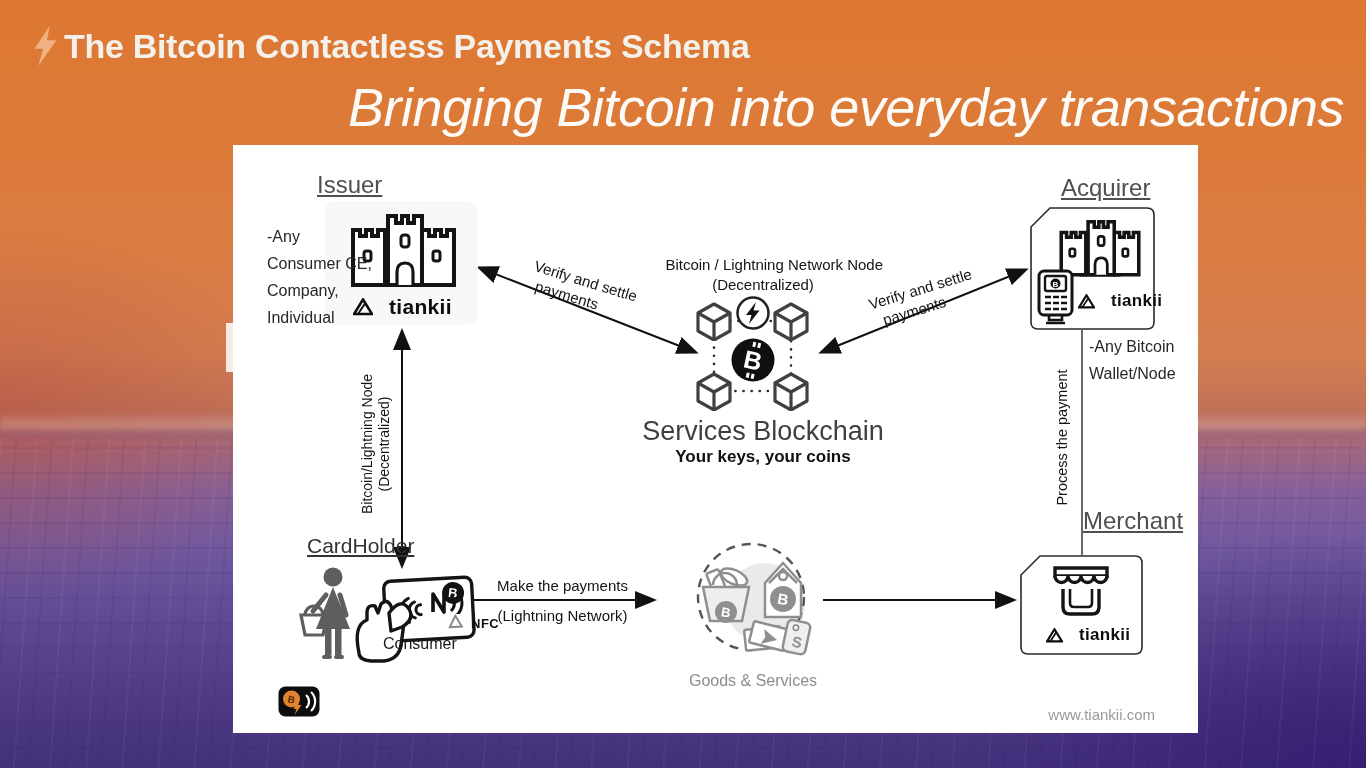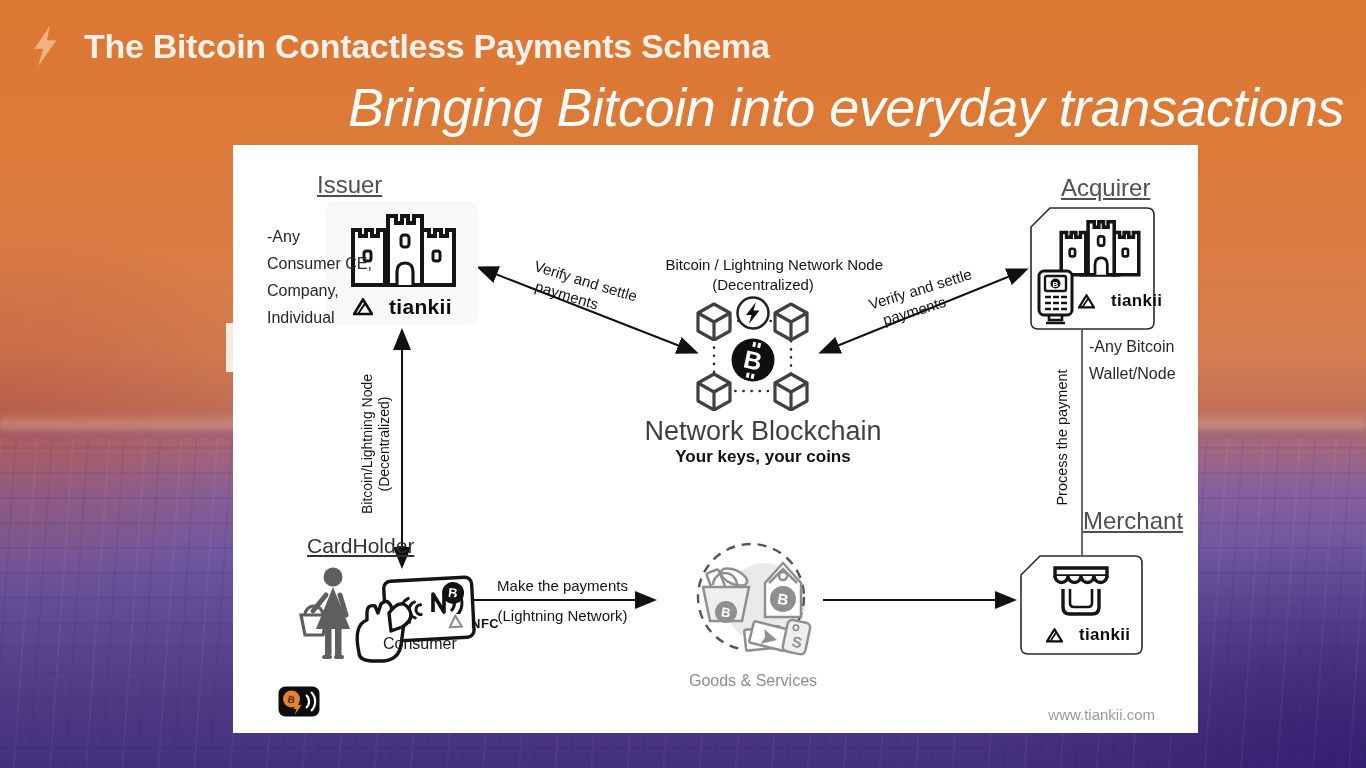--- a/index.html
+++ b/index.html
@@ -13,21 +13,21 @@
       radial-gradient(ellipse 430px 270px at 0% 54%, rgba(178,77,62,.5), transparent 70%),
       radial-gradient(ellipse 560px 330px at 100% 100%, rgba(44,22,108,.65), transparent 72%);}
   .bg::after{content:'';position:absolute;left:0;right:0;top:412px;height:30px;
       background:linear-gradient(180deg,transparent,rgba(238,196,168,.35) 45%,rgba(120,90,140,.28) 72%,transparent);
       filter:blur(2px);}
   .bg-waves{position:absolute;left:0;right:0;top:438px;bottom:0;opacity:.75;background:
       repeating-linear-gradient(94deg, rgba(255,255,255,.05) 0 2px, transparent 2px 15px,
         rgba(30,20,70,.09) 15px 17px, transparent 17px 36px),
       repeating-linear-gradient(180deg, transparent 0 9px, rgba(40,25,90,.10) 9px 11px, transparent 11px 25px);}
   
-  .title-row{position:absolute;left:26px;top:24px;display:flex;align-items:center;gap:20px;}
+  .title-row{position:absolute;left:26px;top:24px;display:flex;align-items:center;gap:0;}
   .slide-title{color:#F4F0EA;font-size:34px;font-weight:bold;letter-spacing:-.3px;}
   .slide-subtitle{position:absolute;right:22px;top:76px;color:#FCFBF8;font-size:54px;
       font-style:italic;font-weight:400;letter-spacing:-.5px;white-space:nowrap;}
   
   .panel{position:absolute;left:233px;top:145px;width:965px;height:588px;background:#fff;}
   .notch{position:absolute;left:226px;top:323px;width:8px;height:49px;background:#fff;opacity:.85;}
   .abs{position:absolute;}
   .actor-label{position:absolute;color:#4f4f4f;font-size:24px;white-space:nowrap;text-decoration:underline;}
   .note{position:absolute;color:#272727;font-size:16px;line-height:27px;white-space:nowrap;}
   .edge-label{position:absolute;color:#141414;font-size:15px;line-height:19px;white-space:nowrap;}
@@ -157,21 +157,21 @@
     <svg class="abs" style="left:497px;top:192px" width="46" height="46" viewBox="0 0 46 46">
       <circle cx="23" cy="23" r="21.5" fill="#0f0f0f"></circle>
       <g transform="rotate(12 23 23)" fill="#fff">
         <text x="23" y="32" text-anchor="middle" font-family="Liberation Sans, sans-serif" font-weight="bold" font-size="25">B</text>
         <rect x="19.5" y="5" width="3" height="5"></rect>
           <rect x="24.5" y="5" width="3" height="5"></rect>
         <rect x="19.5" y="36.5" width="3" height="5"></rect>
           <rect x="24.5" y="36.5" width="3" height="5"></rect>
       </g>
     </svg>
-    <div class="bc-title" style="left:400px;top:271px;width:260px">Network Blockchain</div>
+    <div class="bc-title" style="left:400px;top:271px;width:260px">Services Blockchain</div>
     <div class="bc-tag" style="left:400px;top:302px;width:260px">Your keys, your coins</div>
 
     <div class="actor-label" style="left:828px;top:29px">Acquirer</div>
     <div class="abs" style="left:797px;top:62px;width:125px;height:123px">
       <svg width="125" height="123" viewBox="0 0 125 123">
         <path d="M20 1 H117 Q124 1 124 8 V115 Q124 122 117 122 H8 Q1 122 1 115 V20 Z" fill="#fff" stroke="#2a2a2a" stroke-width="1.6"></path>
       </svg>
       <svg class="abs" style="left:22px;top:6px" width="96" height="66" viewBox="0 0 125 85">
         <g stroke="#141414" stroke-width="4.6" fill="#fff" stroke-linejoin="miter">
           <rect x="38" y="50" width="49" height="30"></rect>

